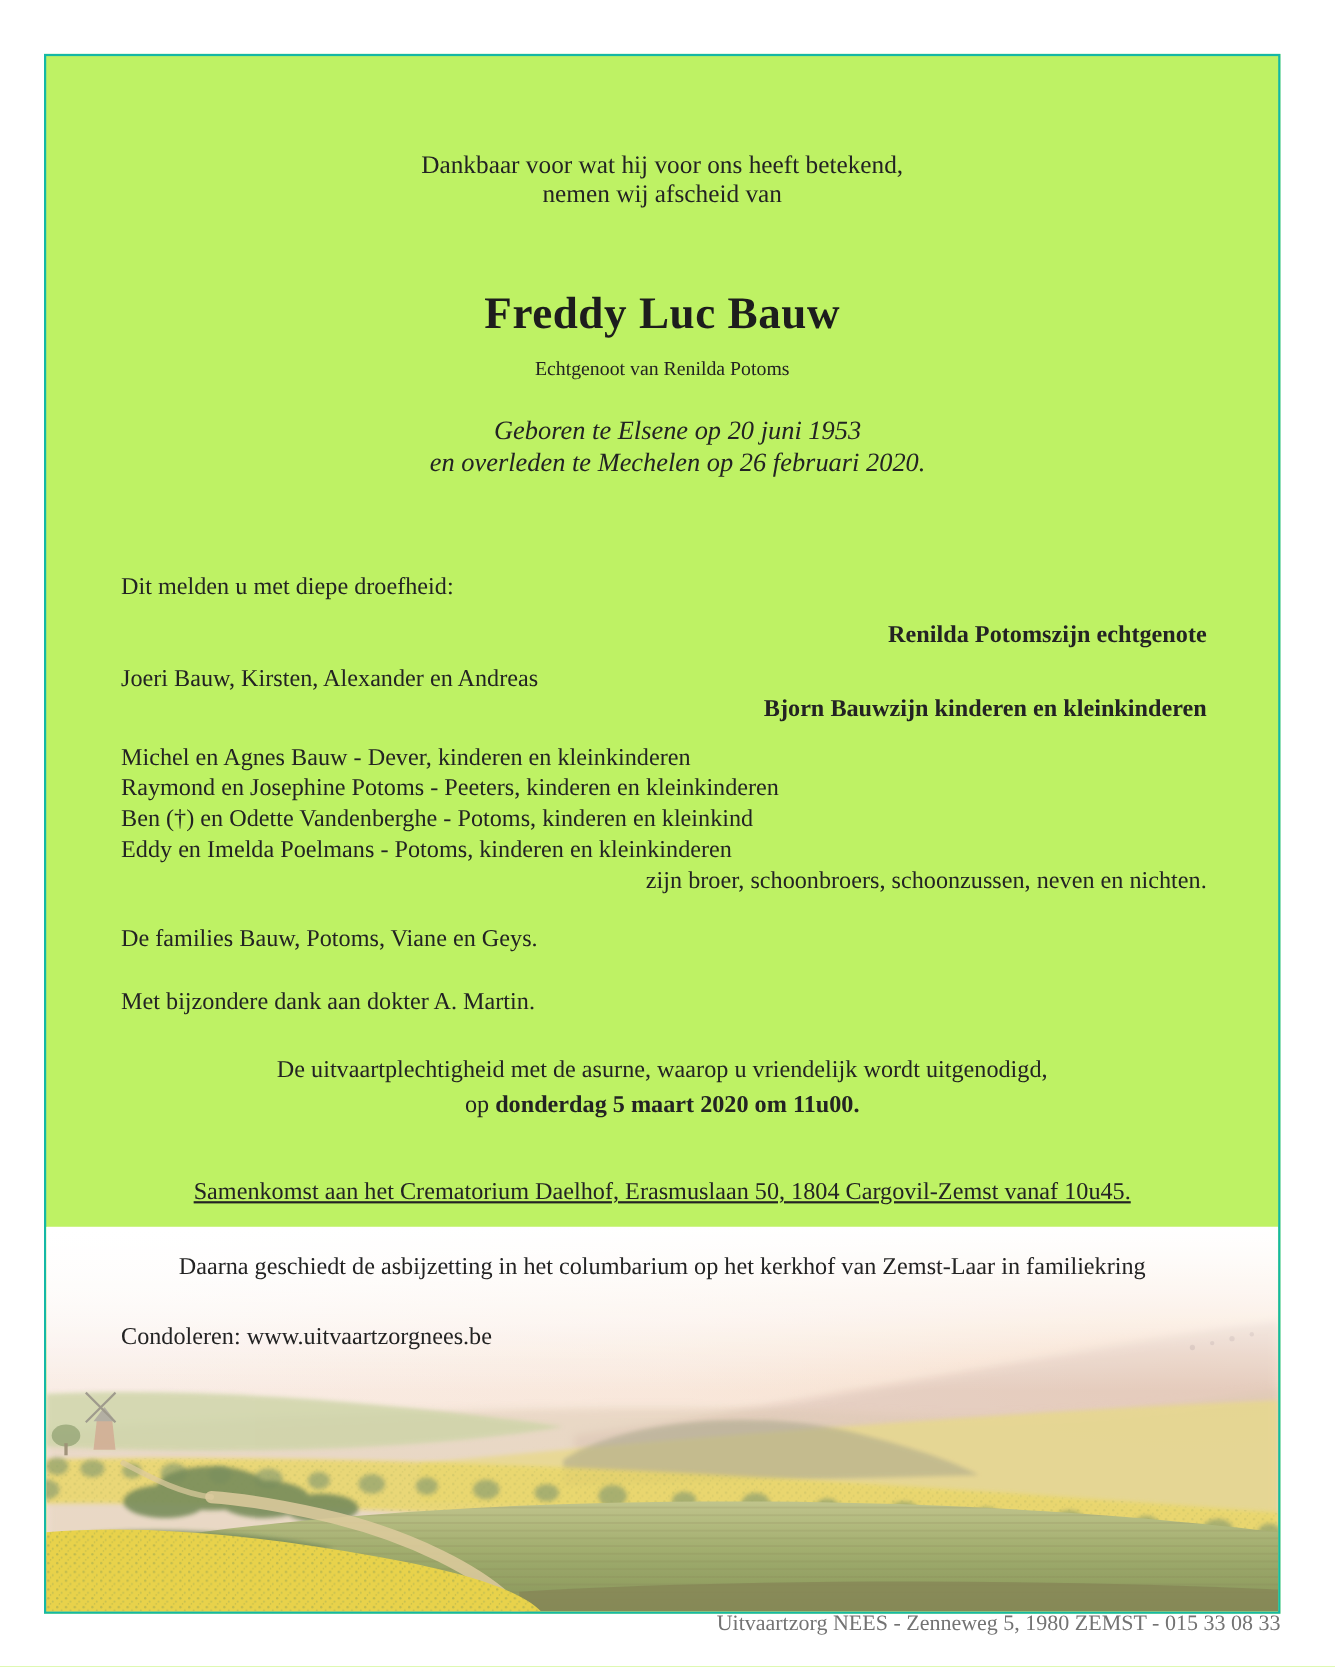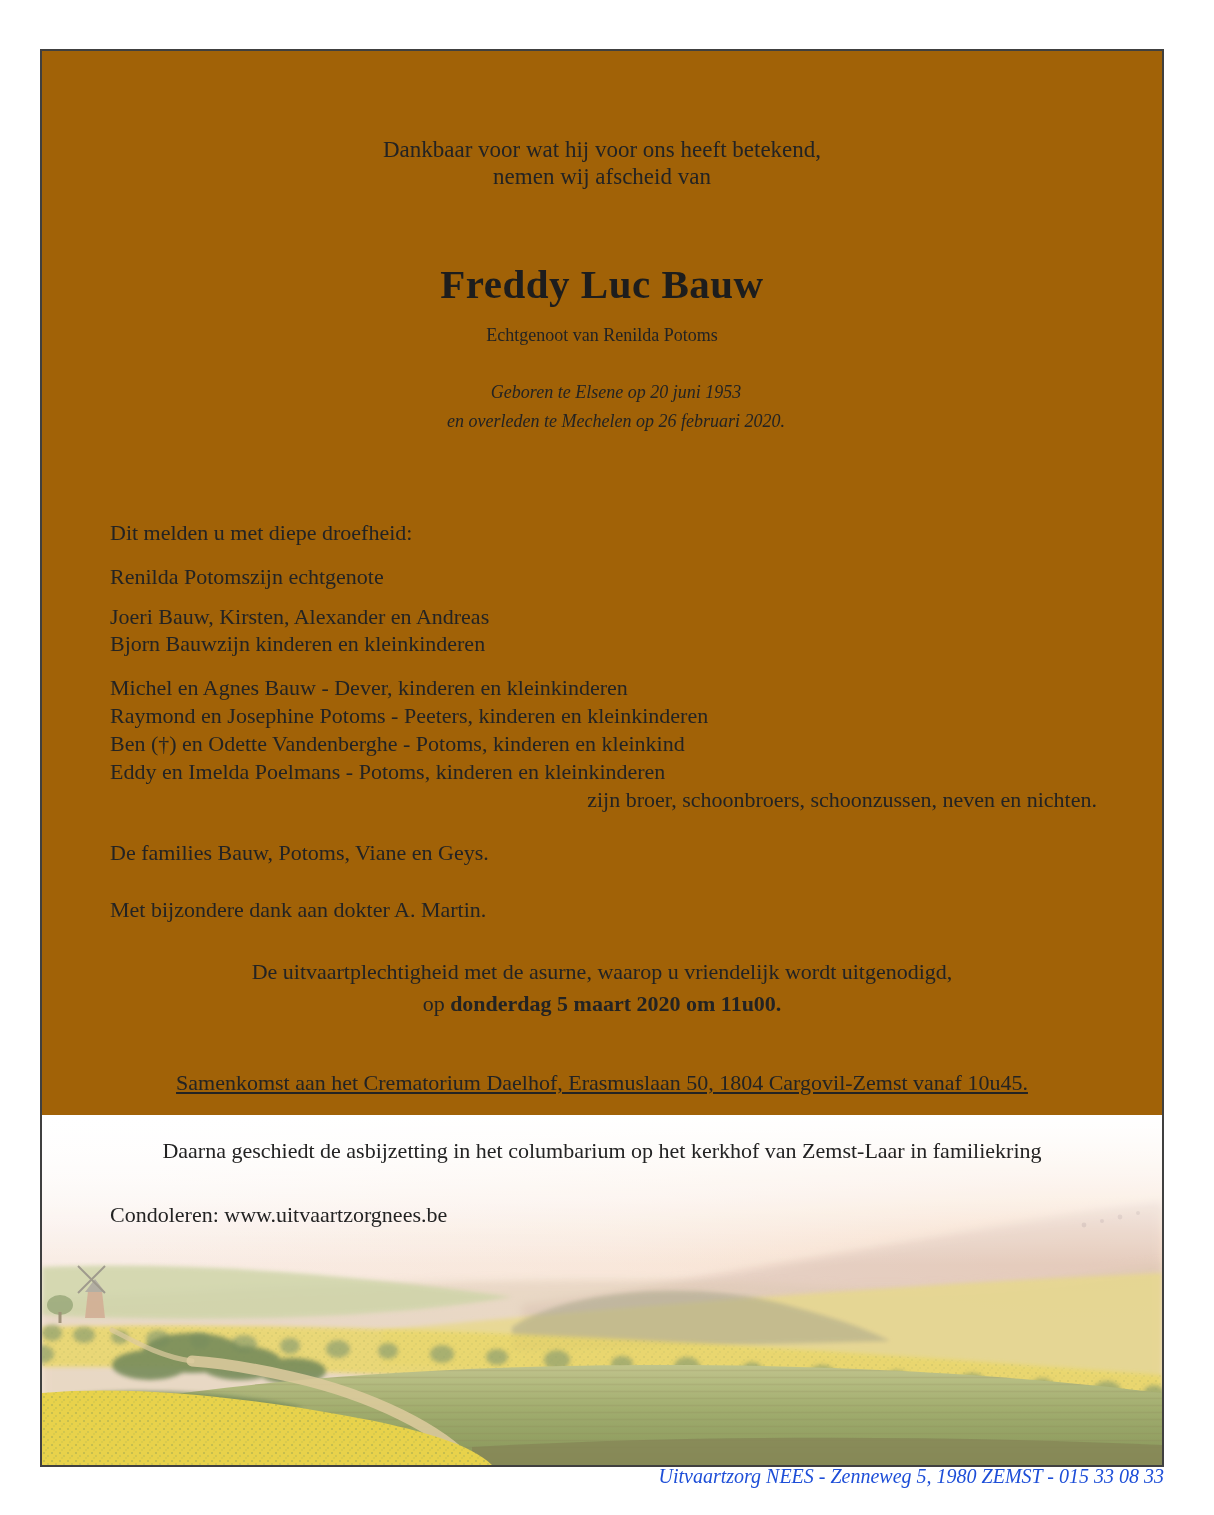--- a/index.html
+++ b/index.html
@@ -2,45 +2,45 @@
 <html><head>
 <meta charset="utf-8">
 <style>
   html,body{margin:0;padding:0;}
   body{
     width:1214px;height:1515px;position:relative;background:#ffffff;
     font-family:"Liberation Serif", serif;color:#232323;overflow:hidden;
   }
   .card{
     position:absolute;left:40px;top:49px;width:1124px;height:1418px;
-    border:2px solid #404040;background:#a16207;box-sizing:border-box;
+    border:2px solid #14b8a6;background:#bef264;box-sizing:border-box;
   }
   .blk{position:absolute;left:68px;right:65px;font-size:22px;line-height:27px;z-index:2;}
   .ctr{left:0;right:0;text-align:center;}
-  .row{display:flex;justify-content:flex-start;}
+  .row{display:flex;justify-content:flex-end;font-weight:bold;}
   .intro{top:85px;font-size:23px;line-height:27px;}
   .name{top:210px;font-size:41px;line-height:46px;font-weight:bold;color:#1d1d1d;letter-spacing:0.5px;}
   .subtitle{top:269px;font-size:18px;line-height:31px;}
-  .dates{top:327px;font-size:18px;line-height:29px;font-style:italic;margin-left:28px;}
+  .dates{top:327px;font-size:24px;line-height:29px;font-style:italic;margin-left:28px;}
   .announce{top:468px;}
   .spouse{top:512px;}
   .children{top:552px;}
   .siblings{top:623px;line-height:28px;}
   .sib-rel{text-align:right;}
   .families{top:788px;}
   .thanks{top:845px;}
   .ceremony{top:905px;line-height:32px;}
   .gathering{top:1018px;text-decoration:underline;}
   .interment{top:1086px;}
   .condole{top:1150px;}
   .photo{position:absolute;left:0;right:0;bottom:0;height:350px;z-index:1;overflow:hidden;}
   .photo svg{display:block;width:100%;height:100%;}
   .footer{
     position:absolute;top:1464px;right:50px;font-size:20px;line-height:24px;
-    font-style:italic;color:#1d4ed8;z-index:3;
+    color:#737373;z-index:3;
   }
 </style>
 </head>
 <body>
 
 <div class="card">
 
   <div class="blk ctr intro">
     <div>Dankbaar voor wat hij voor ons heeft betekend,</div>
     <div>nemen wij afscheid van</div>

